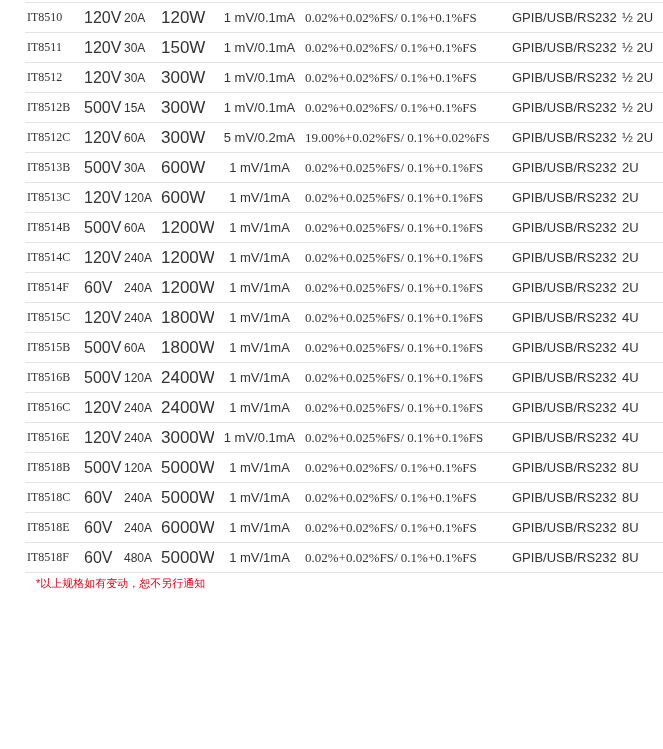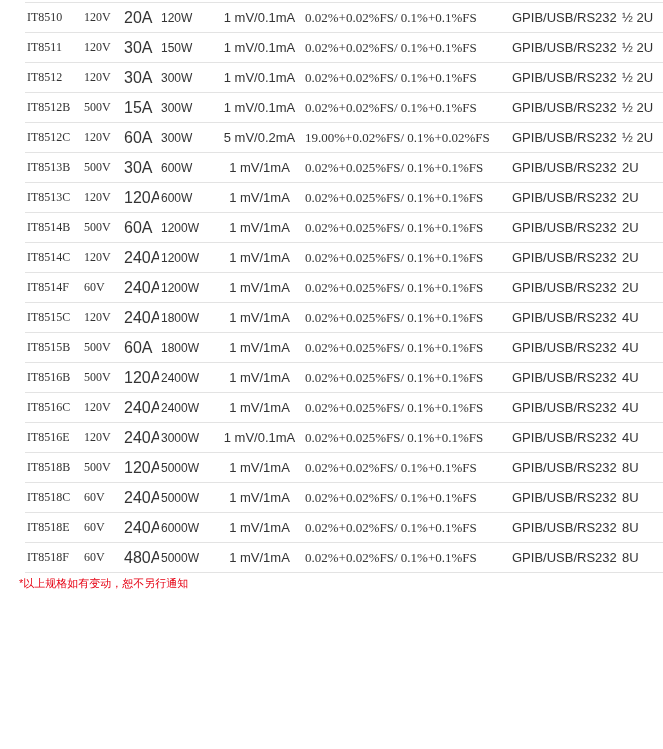--- a/index.html
+++ b/index.html
@@ -32,30 +32,30 @@
     border-bottom: 1px solid #e3e3e3;
   }
   table.spec-table td {
     padding: 0 0 0 2px;
     white-space: nowrap;
     overflow: hidden;
     color: #333333;
     vertical-align: middle;
   }
   td.c-model      { width: 55px;  font-size: 12px; font-family: Liberation Serif, serif; }
-  td.c-voltage    { width: 38px;  font-size: 12px; font-family: Liberation Serif, serif; }
-  td.c-current    { width: 35px;  font-size: 16px; margin-left: 38px; }
-  td.c-power      { width: 53px;  font-size: 12px; }
+  td.c-voltage    { width: 38px;  font-size: 16px; }
+  td.c-current    { width: 35px;  font-size: 12px; margin-left: 38px; }
+  td.c-power      { width: 53px;  font-size: 17px; }
   td.c-resolution { width: 87px;  font-size: 13px; text-align: center; }
   td.c-accuracy   { width: 205px; font-size: 13px; font-family: Liberation Serif, serif; }
   td.c-interface  { width: 108px; font-size: 13px; }
   td.c-size       { width: 49px;  font-size: 13px; }
   .footnote {
     position: absolute;
-    left: 19px;
+    left: 36px;
     top: 577px;
     font-size: 11px;
     line-height: 13px;
     color: #e60012;
   }
 </style>
 </head>
 <body>
 
 <div class="spec-table-wrap">

